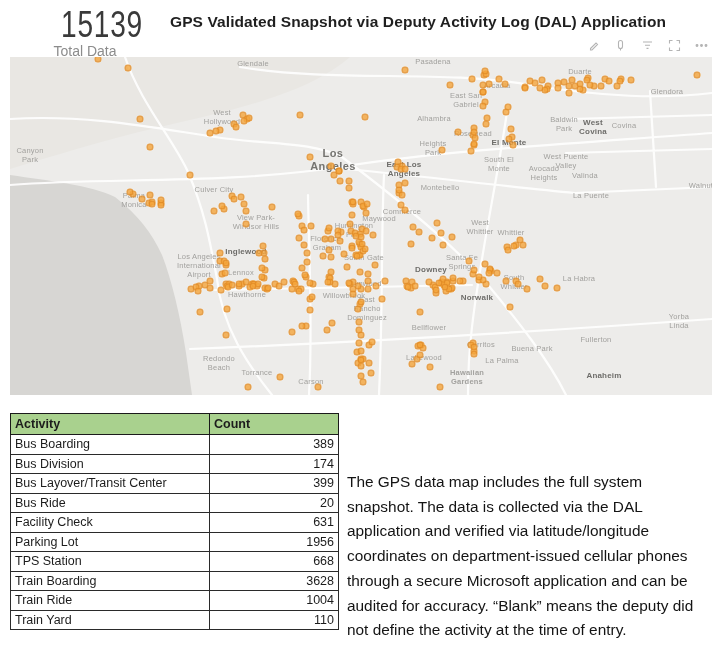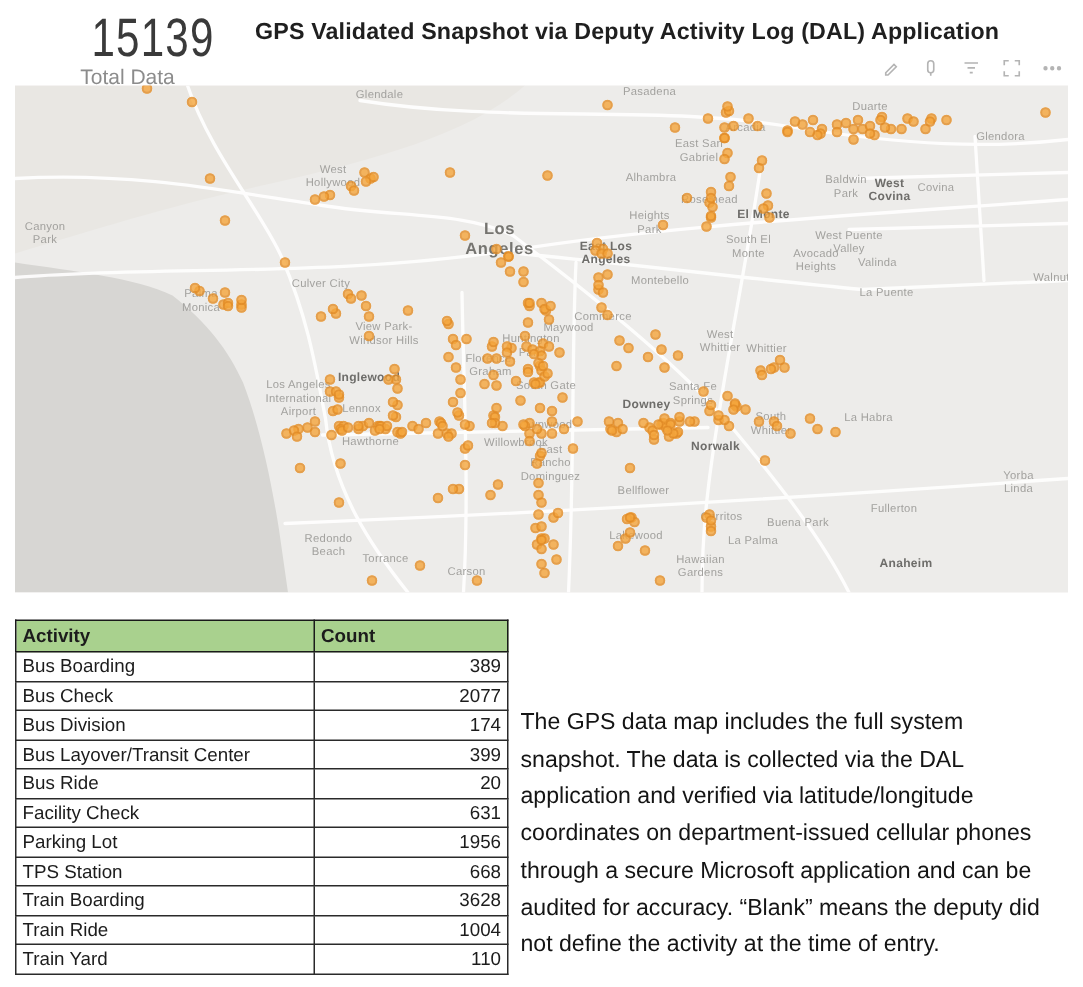--- a/index.html
+++ b/index.html
@@ -186,21 +186,21 @@
 Dominguez</div>
       <div class="map-label" style="left: 419px; top: 271px;">Bellflower</div>
       <div class="map-label b" style="left: 467px; top: 241px;">Norwalk</div>
       <div class="map-label" style="left: 504px; top: 226px;">South
 Whittier</div>
       <div class="map-label" style="left: 569px; top: 222px;">La Habra</div>
       <div class="map-label" style="left: 414px; top: 301px;">Lakewood</div>
       <div class="map-label" style="left: 471px; top: 288px;">Cerritos</div>
       <div class="map-label" style="left: 522px; top: 292px;">Buena Park</div>
       <div class="map-label" style="left: 492px; top: 304px;">La Palma</div>
-      <div class="map-label" style="left: 457px; top: 321px;">Hawaiian
+      <div class="map-label" style="left: 457px; top: 321px; font-weight: bold;">Hawaiian
 Gardens</div>
       <div class="map-label" style="left: 586px; top: 283px;">Fullerton</div>
       <div class="map-label b" style="left: 594px; top: 319px;">Anaheim</div>
       <div class="map-label" style="left: 669px; top: 265px;">Yorba
 Linda</div>
       <div class="map-label" style="left: 209px; top: 307px;">Redondo
 Beach</div>
       <div class="map-label" style="left: 247px; top: 316px;">Torrance</div>
       <div class="map-label" style="left: 301px; top: 325px;">Carson</div>
       <div class="map-label" style="left: 124px; top: 144px;">Palma
@@ -579,24 +579,20 @@
       <th class="col-activity" id="th-activity" style="background: rgb(169, 209, 142);">Activity</th>
       <th class="col-count" id="th-count" style="background: rgb(169, 209, 142);">Count</th>
     </tr>
   </thead>
   <tbody id="table-body">
       <tr>
         <td>Bus Boarding</td>
         <td class="count">389</td>
       </tr>
       <tr>
-        <td>Bus Check</td>
-        <td class="count">2077</td>
-      </tr>
-      <tr>
         <td>Bus Division</td>
         <td class="count">174</td>
       </tr>
       <tr>
         <td>Bus Layover/Transit Center</td>
         <td class="count">399</td>
       </tr>
       <tr>
         <td>Bus Ride</td>
         <td class="count">20</td>

